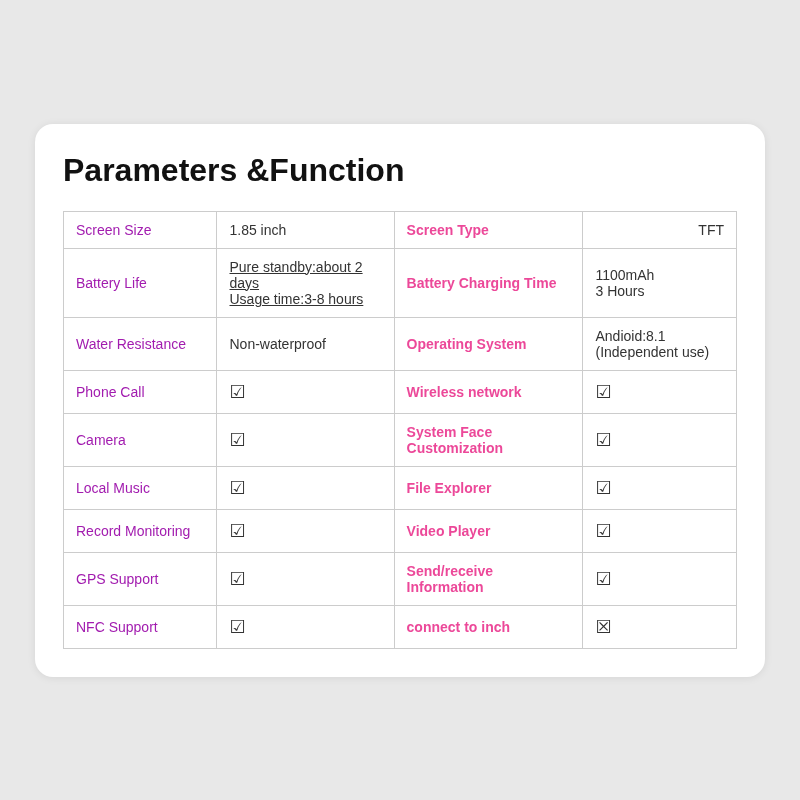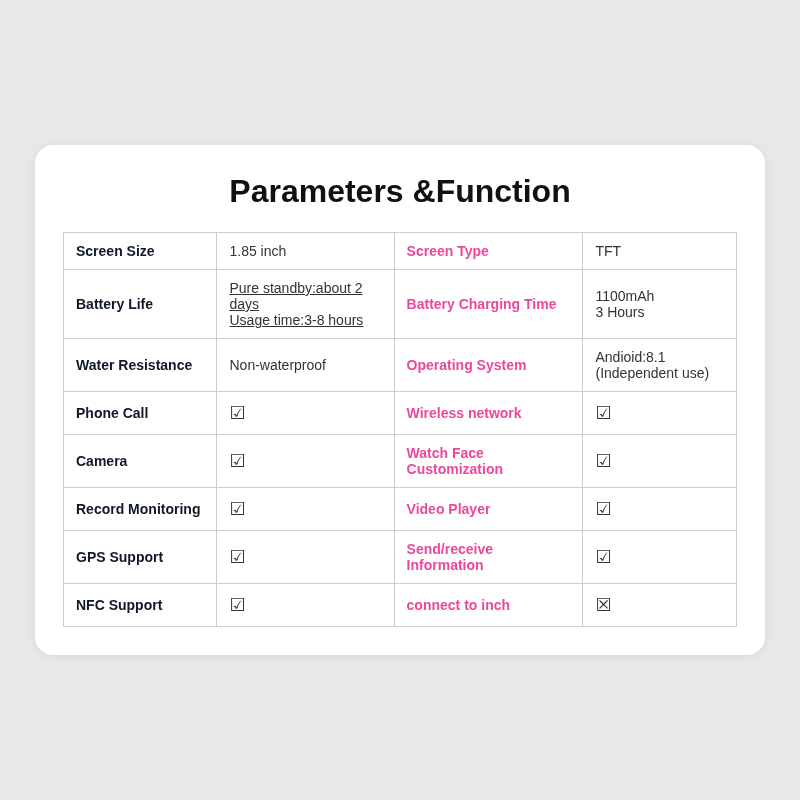--- a/index.html
+++ b/index.html
@@ -13,41 +13,40 @@
       font-family: Arial, sans-serif;
     }
     .card {
       background: #fff;
       border-radius: 18px;
       width: 730px;
       padding: 28px 28px 28px 28px;
       box-shadow: 0 1px 8px rgba(0,0,0,0.08);
     }
     .page-title {
-      text-align: center;
       font-size: 32px;
       font-weight: 700;
       margin-bottom: 22px;
       color: #111;
     }
     table {
       width: 100%;
       border-collapse: collapse;
     }
     td {
       border: 1px solid #ccc;
       padding: 10px 12px;
       vertical-align: middle;
       font-size: 14px;
       color: #222;
     }
     .col-label {
-      font-weight: 700;
+      font-weight: 400;
       width: 130px;
-      color: #0f172a;
+      color: #a21caf;
     }
     .col-value {
       color: #333;
       width: 150px;
     }
     .col-label2 {
       font-weight: 600;
       width: 160px;
       color: #ec4899;
     }
@@ -68,21 +67,21 @@
 <body>
 
 <div class="card">
   <div class="page-title">Parameters &amp;Function</div>
   <table>
     <tbody id="table-body">
         <tr>
           <td class="col-label">Screen Size</td>
           <td class="col-value" style="white-space: pre-line;">1.85 inch</td>
           <td class="col-label2" style="white-space: pre-line;">Screen Type</td>
-          <td class="col-value2" style="white-space: pre-line;">TFT</td>
+          <td class="col-value2" style="white-space: pre-line; text-align: right;">TFT</td>
         </tr>
         <tr>
           <td class="col-label">Battery Life</td>
           <td class="col-value" style="white-space: pre-line; text-decoration: underline;">Pure standby:about 2 days
 Usage time:3-8 hours</td>
           <td class="col-label2" style="white-space: pre-line;">Battery Charging Time</td>
           <td class="col-value2" style="white-space: pre-line;">1100mAh
 3 Hours</td>
         </tr>
         <tr>
@@ -94,21 +93,27 @@
         </tr>
         <tr>
           <td class="col-label">Phone Call</td>
           <td class="col-value"><span class="check-icon">☑</span></td>
           <td class="col-label2" style="white-space: pre-line;">Wireless network</td>
           <td class="col-value2"><span class="check-icon">☑</span></td>
         </tr>
         <tr>
           <td class="col-label">Camera</td>
           <td class="col-value"><span class="check-icon">☑</span></td>
-          <td class="col-label2" style="white-space: pre-line;">Watch Face Customization</td>
+          <td class="col-label2" style="white-space: pre-line;">System Face Customization</td>
+          <td class="col-value2"><span class="check-icon">☑</span></td>
+        </tr>
+        <tr>
+          <td class="col-label">Local Music</td>
+          <td class="col-value"><span class="check-icon">☑</span></td>
+          <td class="col-label2" style="white-space: pre-line;">File Explorer</td>
           <td class="col-value2"><span class="check-icon">☑</span></td>
         </tr>
         <tr>
           <td class="col-label">Record Monitoring</td>
           <td class="col-value"><span class="check-icon">☑</span></td>
           <td class="col-label2" style="white-space: pre-line;">Video Player</td>
           <td class="col-value2"><span class="check-icon">☑</span></td>
         </tr>
         <tr>
           <td class="col-label">GPS Support</td>

